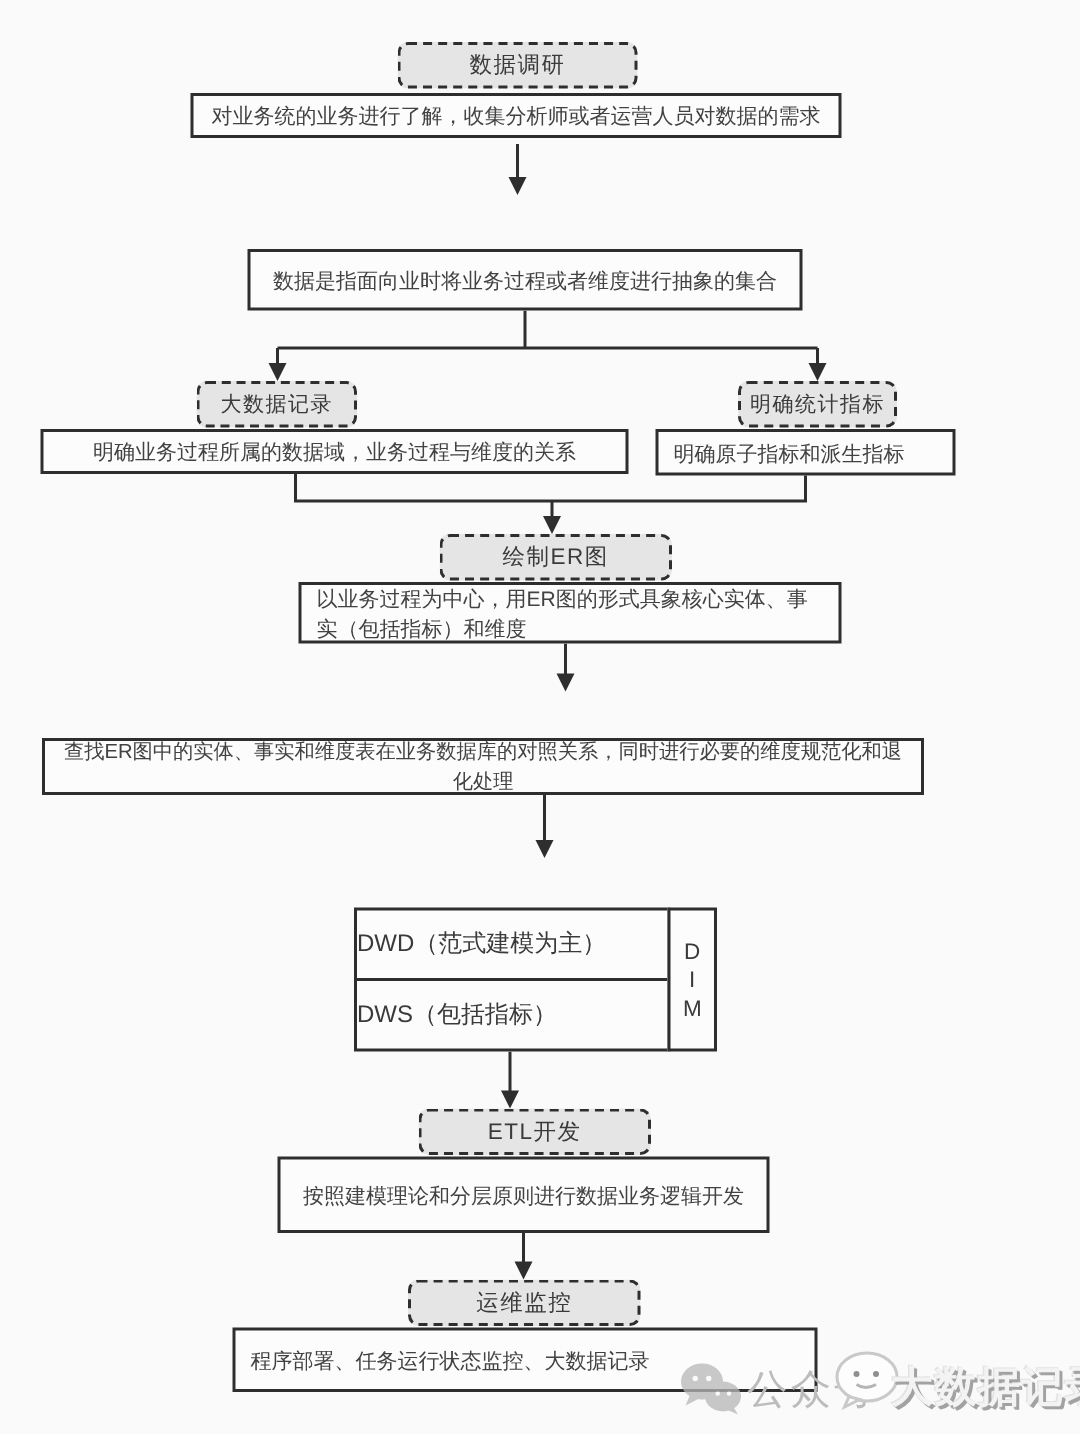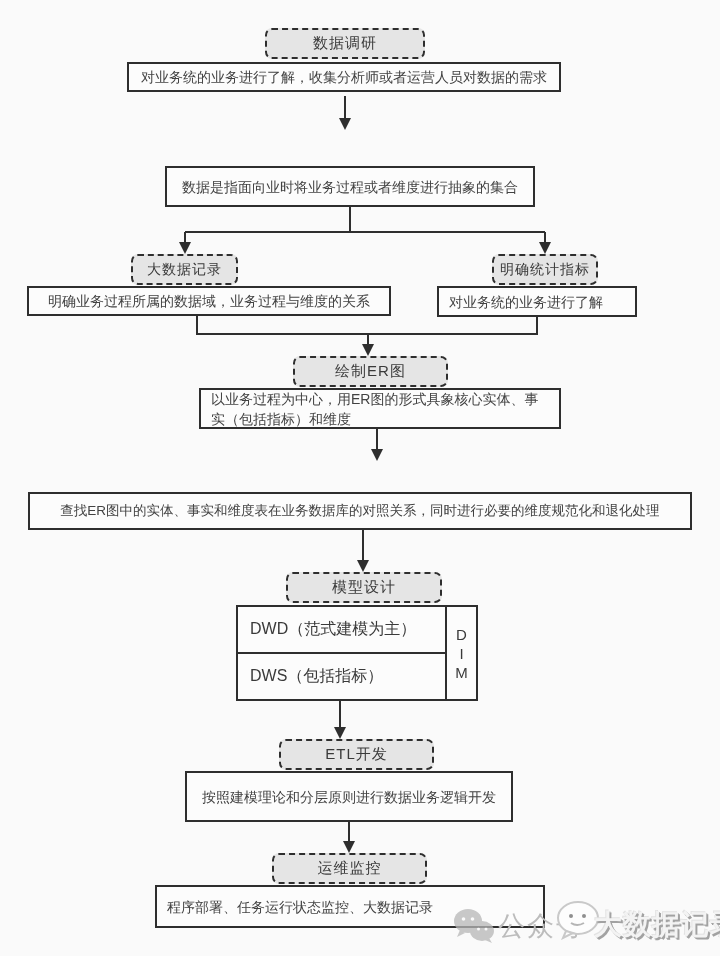--- a/index.html
+++ b/index.html
@@ -24,21 +24,21 @@
     font-size:14px;color:#424242;line-height:20px;
   }
   .solid.left{justify-content:flex-start;text-align:left;padding:2px 10px;}
   .solid.center{text-align:center;padding:2px 8px;}
   .ltable{
     position:absolute;box-sizing:border-box;border:2px solid #2e2e2e;background:#fcfcfc;
     display:flex;flex-direction:column;z-index:1;
   }
   .ltable .row{
     flex:1;display:flex;align-items:center;box-sizing:border-box;
-    padding-left:12px;font-size:16px;color:#3a3a3a;border-bottom:2px solid #2e2e2e;
+    font-size:16px;color:#3a3a3a;border-bottom:2px solid #2e2e2e;
   }
   .ltable .row:last-child{border-bottom:none;}
   .dimbox{
     position:absolute;box-sizing:border-box;border:2px solid #2e2e2e;background:#fcfcfc;
     display:flex;flex-direction:column;align-items:center;justify-content:center;
     font-size:15px;color:#3a3a3a;line-height:19px;z-index:1;
   }
   .watermark{position:absolute;left:448px;top:900px;width:272px;height:52px;z-index:3;}
   .wm-wechat{position:absolute;left:5px;top:8px;width:42px;height:36px;opacity:.75;}
   .wm-label{
@@ -81,31 +81,30 @@
     <path d="M349,822 V842"></path>
     <polygon points="343,841 355,841 349,853"></polygon>
   </svg>
 
   <div class="node dashed" style="left:265px;top:28px;width:160px;height:31px;">数据调研</div>
   <div class="node solid center" style="left:127px;top:62px;width:434px;height:30px;">对业务统的业务进行了解，收集分析师或者运营人员对数据的需求</div>
 
   <div class="node solid center" style="left:165px;top:166px;width:370px;height:41px;">数据是指面向业时将业务过程或者维度进行抽象的集合</div>
 
   <div class="node dashed" style="left:131px;top:254px;width:107px;height:31px;font-size:14px;">大数据记录</div>
-  <div class="node solid center" style="left:27px;top:286px;width:364px;height:30px;">明确业务过程所属的数据域，业务过程与维度的关系</div>
+  <div class="node solid center" style="left:27px;top:286px;width:392px;height:30px;">明确业务过程所属的数据域，业务过程与维度的关系</div>
 
   <div class="node dashed" style="left:492px;top:254px;width:106px;height:31px;font-size:14px;">明确统计指标</div>
-  <div class="node solid left" style="left:437px;top:286px;width:200px;height:31px;">对业务统的业务进行了解</div>
+  <div class="node solid left" style="left:437px;top:286px;width:200px;height:31px;">明确原子指标和派生指标</div>
 
   <div class="node dashed" style="left:293px;top:356px;width:155px;height:31px;">绘制ER图</div>
   <div class="node solid left" style="left:199px;top:388px;width:362px;height:41px;">以业务过程为中心，用ER图的形式具象核心实体、事实（包括指标）和维度</div>
 
-  <div class="node solid center" style="left:28px;top:492px;width:664px;height:38px;font-size:13.5px;">查找ER图中的实体、事实和维度表在业务数据库的对照关系，同时进行必要的维度规范化和退化处理</div>
+  <div class="node solid center" style="left:28px;top:492px;width:588px;height:38px;font-size:13.5px;">查找ER图中的实体、事实和维度表在业务数据库的对照关系，同时进行必要的维度规范化和退化处理</div>
 
-  <div class="node dashed" style="left:286px;top:572px;width:156px;height:31px;">模型设计</div>
   <div class="ltable" style="left:236px;top:605px;width:211px;height:96px;">
     <div class="row">DWD（范式建模为主）</div>
     <div class="row">DWS（包括指标）</div>
   </div>
   <div class="dimbox" style="left:445px;top:605px;width:33px;height:96px;">
     <span>D</span>
     <span>I</span>
     <span>M</span>
   </div>
 

